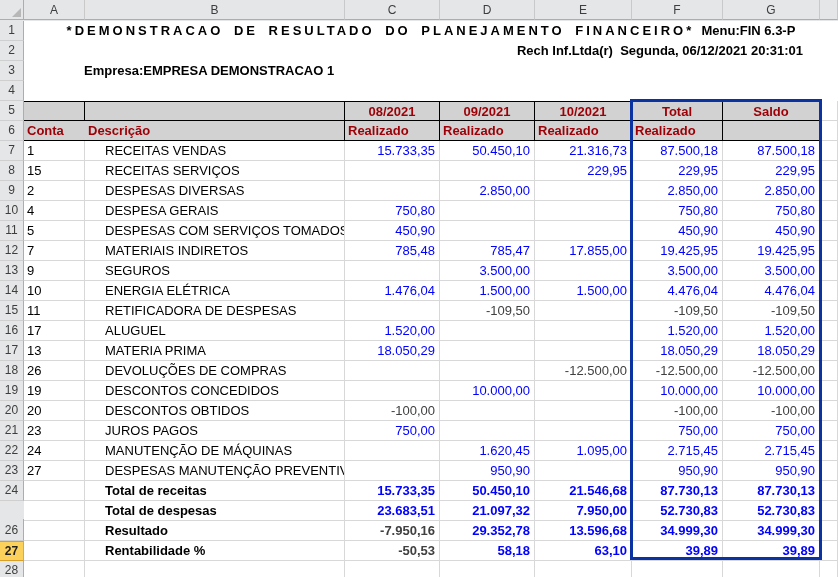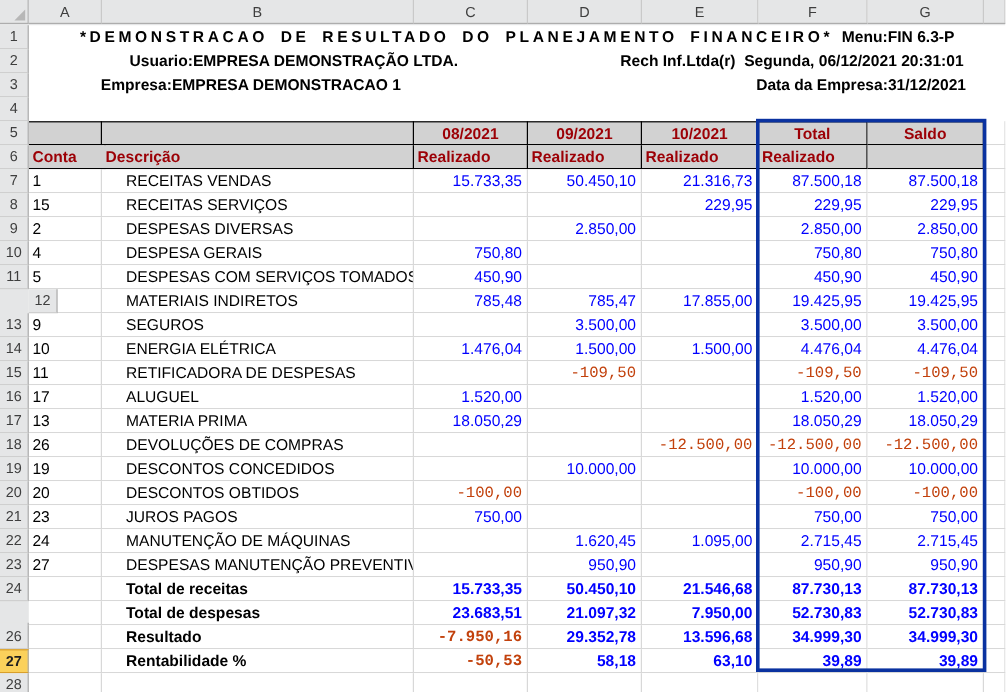--- a/index.html
+++ b/index.html
@@ -29,21 +29,21 @@
         border-right:1px solid #D8D8D8;border-bottom:1px solid #D8D8D8;overflow:hidden;}
   .hc{background:#D2D2D2;color:#9C0006;font-weight:bold;
       border-right:1px solid #000;border-bottom:1px solid #000;}
   .hc.top{border-top:1px solid #000;}
   .hc.per{text-align:center;}
   .hc.lbl{padding-left:3px;}
   .conta{padding-left:3px;color:#000;}
   .desc{padding-left:20px;color:#000;white-space:pre;}
   .num{text-align:right;padding-right:4px;}
   .pos{color:#0000FF;}
-  .neg{color:#c2410c;font-family:Liberation Mono, monospace;}
+  .neg{color:#404040;}
   .tot{font-weight:bold;}
   
   .selbox{position:absolute;left:630px;top:99px;width:192px;height:461px;box-sizing:border-box;
           border:3px solid #0A32A0;z-index:5;pointer-events:none;}
 </style>
 </head>
 <body>
 
 <div class="sheet">
   <div class="colheads" id="colheads">
@@ -64,44 +64,42 @@
       <div class="gh" style="top: 20px;">2</div>
       <div class="gh" style="top: 40px;">3</div>
       <div class="gh" style="top: 60px;">4</div>
       <div class="gh" style="top: 80px;">5</div>
       <div class="gh" style="top: 100px;">6</div>
       <div class="gh" style="top: 120px;">7</div>
       <div class="gh" style="top: 140px;">8</div>
       <div class="gh" style="top: 160px;">9</div>
       <div class="gh" style="top: 180px;">10</div>
       <div class="gh" style="top: 200px;">11</div>
-      <div class="gh" style="top: 220px; margin-left: 24px;">12</div>
+      <div class="gh" style="top: 220px;">12</div>
       <div class="gh" style="top: 240px;">13</div>
       <div class="gh" style="top: 260px;">14</div>
       <div class="gh" style="top: 280px;">15</div>
       <div class="gh" style="top: 300px;">16</div>
       <div class="gh" style="top: 320px;">17</div>
       <div class="gh" style="top: 340px;">18</div>
       <div class="gh" style="top: 360px;">19</div>
       <div class="gh" style="top: 380px;">20</div>
       <div class="gh" style="top: 400px;">21</div>
       <div class="gh" style="top: 420px;">22</div>
       <div class="gh" style="top: 440px;">23</div>
       <div class="gh" style="top: 460px;">24</div>
       <div class="gh" style="top: 484px; margin-top: 14px;">25</div>
       <div class="gh" style="top: 500px;">26</div>
       <div class="gh active" style="top: 520px;">27</div>
       <div class="gh" style="top: 540px;">28</div>
     </div>
 
   <div class="hline titleline" style="top:21px"><span class="spaced">*DEMONSTRACAO DE RESULTADO DO PLANEJAMENTO FINANCEIRO*</span><span>  Menu:FIN 6.3-P</span></div>
-  <div class="hline" style="top:41px;left:108px"><span>Usuario:EMPRESA DEMONSTRAÇÃO LTDA.</span></div>
   <div class="hline" style="top:41px;right:35px"><span>Rech Inf.Ltda(r)  Segunda, 06/12/2021 20:31:01</span></div>
   <div class="hline" style="top:61px;left:84px"><span>Empresa:EMPRESA DEMONSTRACAO 1</span></div>
-  <div class="hline" style="top:61px;right:33px"><span>Data da Empresa:31/12/2021</span></div>
 
   <div id="grid">
       <div class="cell hc top per" style="left: 24px; top: 101px; width: 61px;"></div>
       <div class="cell hc top per" style="left: 85px; top: 101px; width: 260px;"></div>
       <div class="cell hc top per" style="left: 345px; top: 101px; width: 95px;">08/2021</div>
       <div class="cell hc top per" style="left: 440px; top: 101px; width: 95px;">09/2021</div>
       <div class="cell hc top per" style="left: 535px; top: 101px; width: 97px;">10/2021</div>
       <div class="cell hc top per" style="left: 632px; top: 101px; width: 91px;">Total</div>
       <div class="cell hc top per" style="left: 723px; top: 101px; width: 97px;">Saldo</div>
       <div class="cell" style="left: 820px; top: 101px; width: 18px;"></div>

